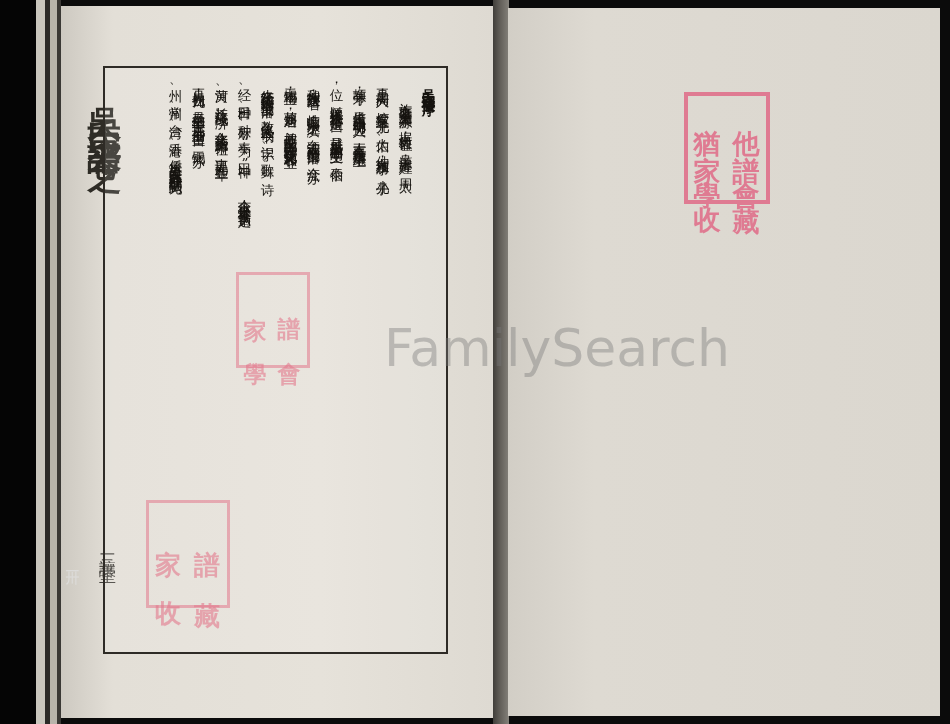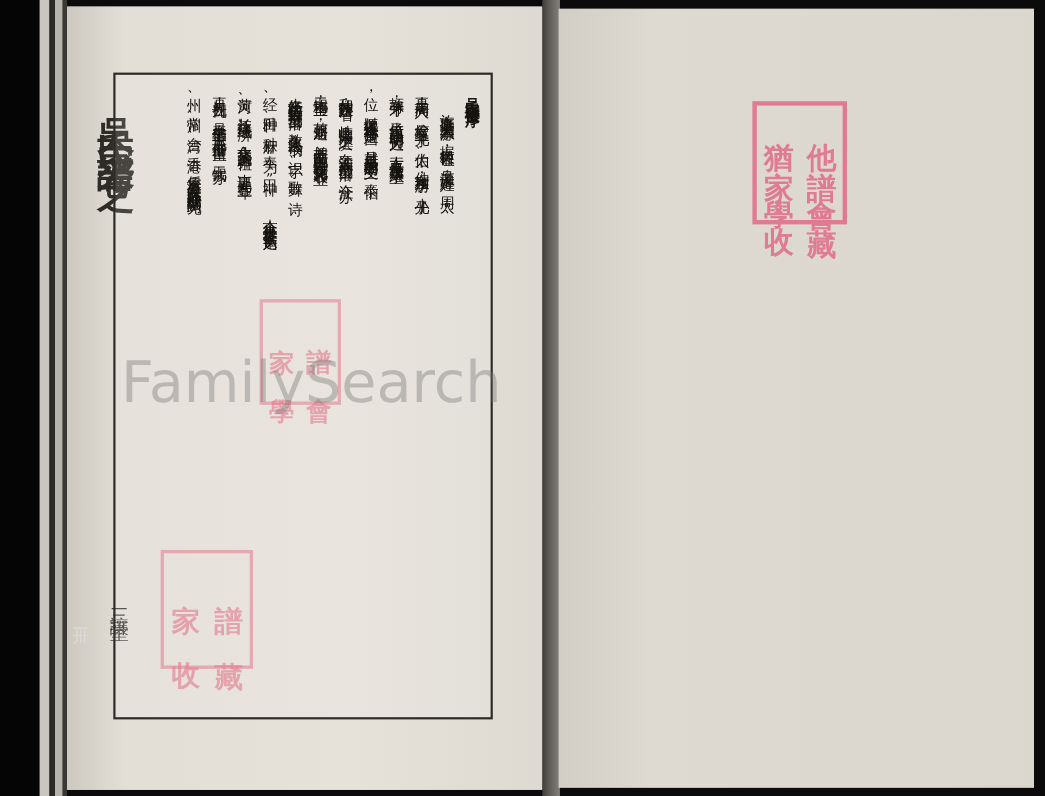--- a/index.html
+++ b/index.html
@@ -188,21 +188,21 @@
     left: 146px; top: 500px;
     width: 84px; height: 108px;
   }
   .stamp-low span { font-size: 26px; }
 
   
   .watermark {
     position: absolute;
     left: 110px; top: 318px;
     width: 620px;
-    text-align: left;
+    text-align: right;
     font-family: "DejaVu Sans", sans-serif;
     font-size: 52px;
     font-weight: 400;
     color: rgba(120,120,120,0.40);
     letter-spacing: 0px;
     pointer-events: none;
     user-select: none;
   }
 
   

